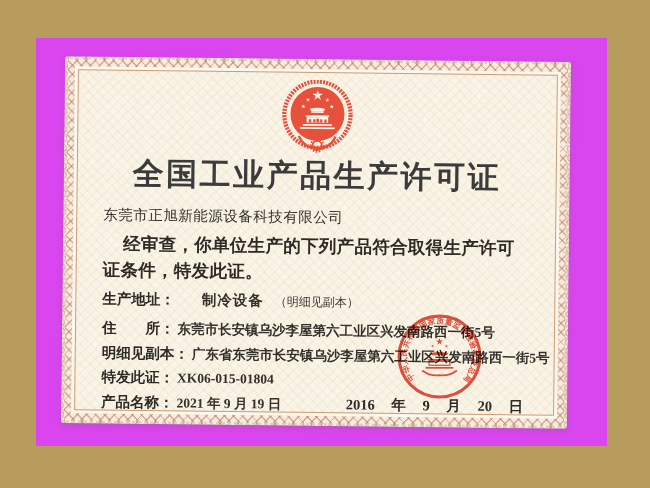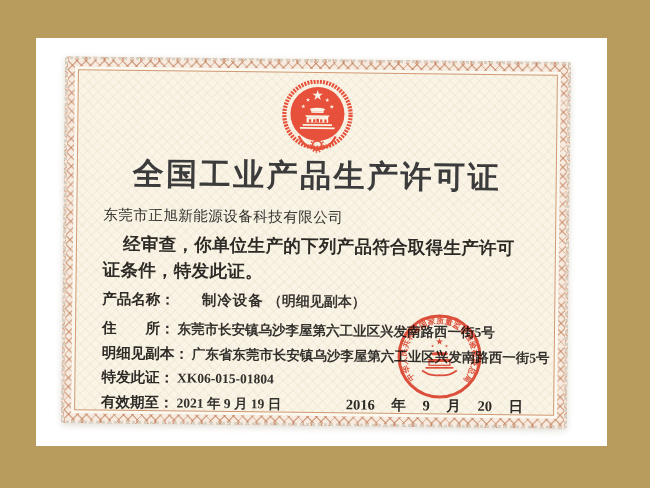--- a/index.html
+++ b/index.html
@@ -5,21 +5,21 @@
   * { margin: 0; padding: 0; box-sizing: border-box; }
   html,body { width: 650px; height: 488px; }
   body { font-family: "Liberation Serif", "DejaVu Serif", serif; }
 
   .stage {
     position: relative; width: 650px; height: 488px;
     background: #b89c5e; overflow: hidden;
   }
   .photo {
     position: absolute; left: 36px; top: 38px; width: 571px; height: 408px;
-    background: #ffffff;
+    background: #d946ef;
   }
   .cert {
     position: absolute; left: 27px; top: 21px; width: 506px; height: 367px;
     transform: rotate(0.65deg);
   }
   .lattice {
     width: 100%; height: 100%;
     border: 3px dotted #d6cfc2;
     border-radius: 3px;
     padding: 10px;
@@ -65,21 +65,21 @@
     line-height: 26px;
     text-indent: 1.15em;
     letter-spacing: .3px;
   }
 
   .rows { margin-top: 8px; }
   .row { display: flex; align-items: baseline; margin-bottom: 7.5px; line-height: 16px; white-space: nowrap; }
   .lbl { font-size: 14.5px; font-weight: bold; color: #2d2a26; flex: 0 0 auto; }
   .val { font-size: 13.5px; font-weight: 600; color: #33302c; margin-left: 3px; }
   .val.big { font-size: 14.5px; font-weight: bold; letter-spacing: 1px; padding-left: 24px; }
-  .note { font-size: 14px; font-weight: 700; color: #3a3632; margin-left: 4px; }
+  .note { font-size: 12px; font-weight: 400; color: #3a3632; margin-left: 11px; }
   .product-row { margin-bottom: 12px; }
 
   .issue {
     margin-left: auto; margin-right: 4px;
     font-size: 14.5px; font-weight: bold; color: #2d2a26;
     word-spacing: 13px;
   }
 
   .seal {
     position: absolute; left: 360px; top: 275px; width: 87px; height: 87px;
@@ -133,38 +133,38 @@
           </div>
 
           <h1 class="title">全国工业产品生产许可证</h1>
 
           <div class="company">东莞市正旭新能源设备科技有限公司</div>
 
           <p class="decl">经审查，你单位生产的下列产品符合取得生产许可证条件，特发此证。</p>
 
           <div class="rows">
             <div class="row product-row">
-              <span class="lbl">产品名称：</span>
+              <span class="lbl">生产地址：</span>
               <span class="val big">制冷设备</span>
               <span class="note">（明细见副本）</span>
             </div>
             <div class="row">
               <span class="lbl">住　　所：</span>
               <span class="val">东莞市长安镇乌沙李屋第六工业区兴发南路西一街5号</span>
             </div>
             <div class="row">
               <span class="lbl">明细见副本：</span>
               <span class="val">广东省东莞市长安镇乌沙李屋第六工业区兴发南路西一街5号</span>
             </div>
             <div class="row">
               <span class="lbl">特发此证：</span>
               <span class="val">XK06-015-01804</span>
             </div>
             <div class="row">
-              <span class="lbl">有效期至：</span>
+              <span class="lbl">产品名称：</span>
               <span class="val">2021 年 9 月 19 日</span>
               <span class="issue">2016 年 9 月 20 日</span>
             </div>
           </div>
 
         </div>
       </div>
     </div>
 
     <div class="seal">

